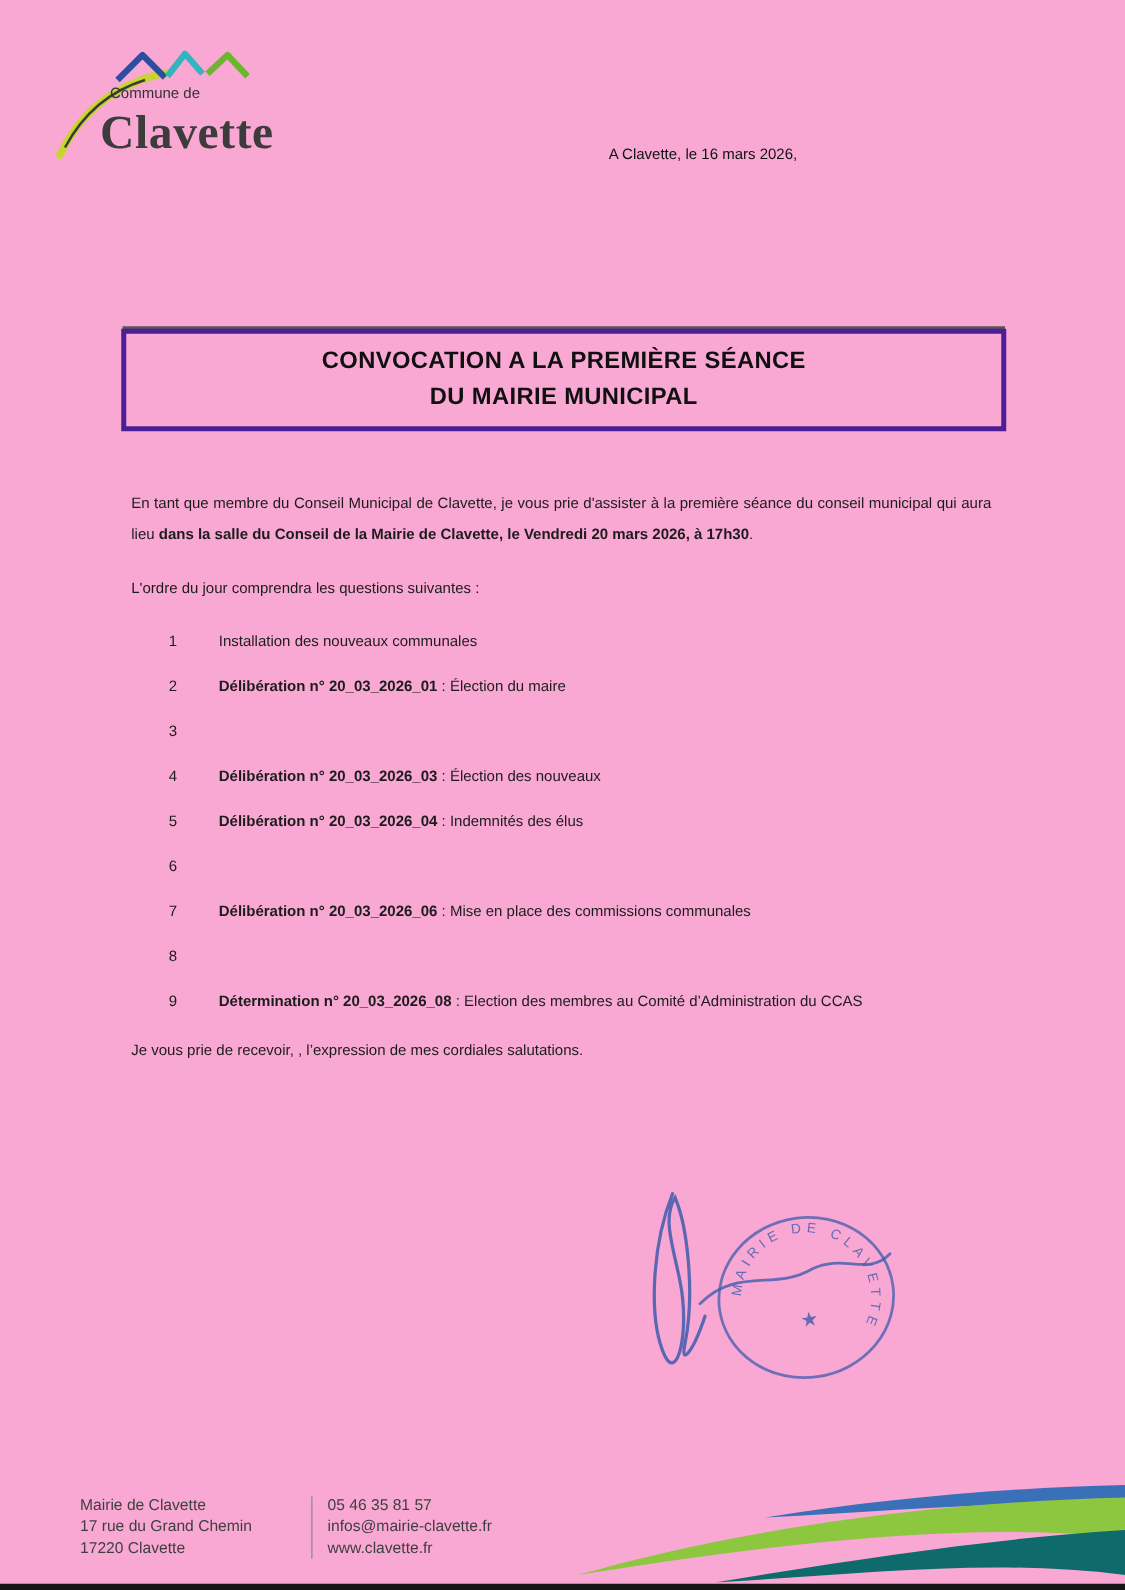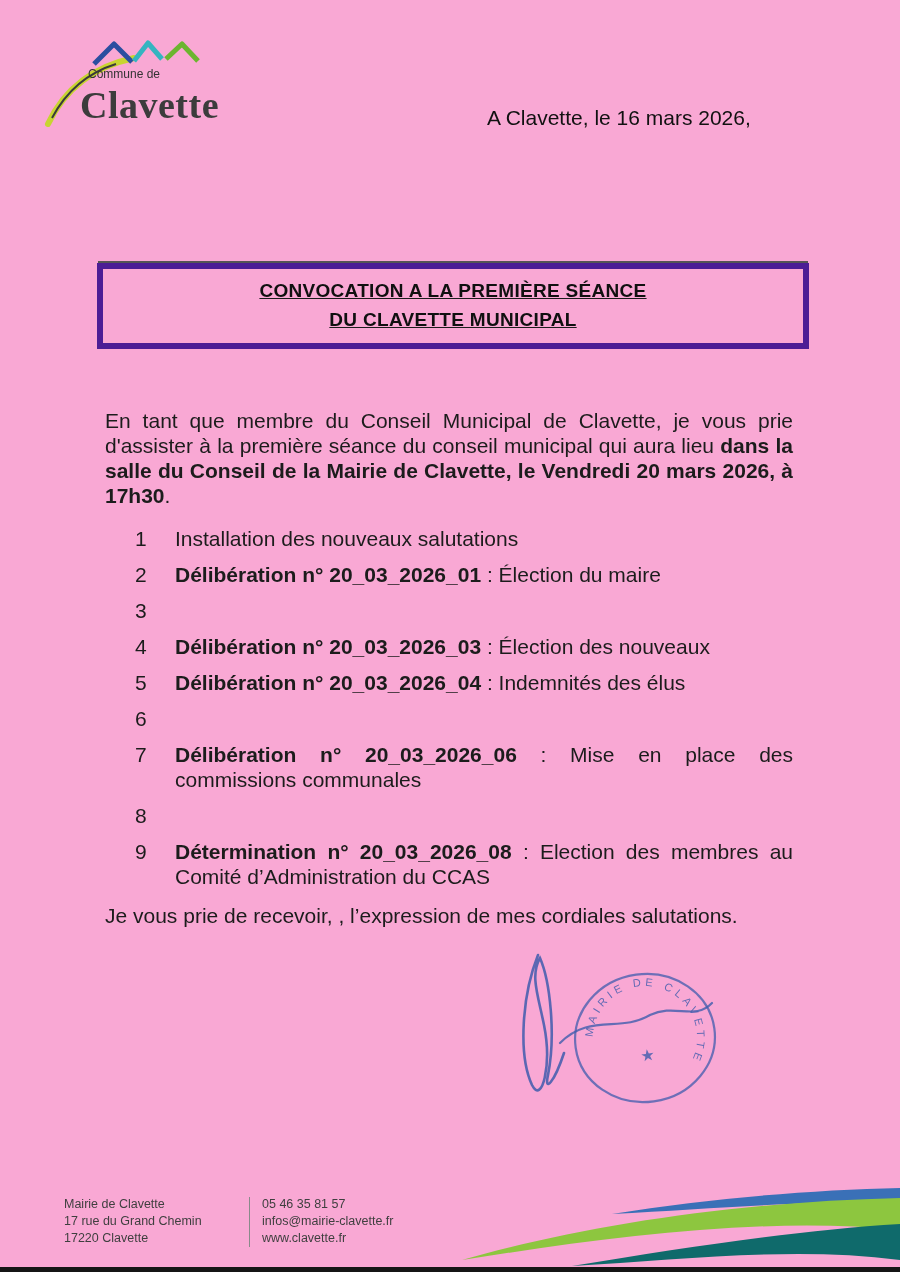--- a/index.html
+++ b/index.html
@@ -12,39 +12,38 @@
     font-family: "Liberation Sans", sans-serif;
     color: #1c1c1c;
     overflow: hidden;
   }
 
   
   .logo { position: absolute; left: 38px; top: 28px; width: 200px; height: 112px; }
 
   
   .date-line {
-    position: absolute; left: 487px; top: 106px;
-    font-size: 21px; color: #111;
+    position: absolute; left: 487px; top: 116px;
+    font-size: 12px; color: #111;
   }
 
   
   .title-box {
     position: absolute; left: 97px; top: 263px; width: 700px;
-    border: 6px solid #4c1d95;
+    border: 4px solid #4c1d95;
     padding: 7px 0 9px 0;
     text-align: center;
     box-shadow: 0 -3px 0 -1px #555;
-    text-decoration: underline;
   }
   .title-box .t-line {
     font-size: 19px; font-weight: bold; letter-spacing: 0.3px; line-height: 29px; color: #101010;
   }
 
   
-  .body-block { position: absolute; left: 105px; top: 408px; width: 688px; font-size: 21px; line-height: 25px; }
+  .body-block { position: absolute; left: 105px; top: 390px; width: 688px; font-size: 12px; line-height: 25px; }
   .intro { text-align: justify; margin: 0; }
   .agenda-intro { margin: 18px 0 0 0; }
   .agenda-list { margin-top: 18px; }
   .agenda-item { display: flex; margin-bottom: 11px; padding-left: 30px; }
   .agenda-item .num { width: 40px; flex: 0 0 40px; }
   .agenda-item .txt { flex: 1; text-align: justify; }
   .closing { margin: 14px 0 0 0; }
 
   
   .sig-block { position: absolute; left: 487px; top: 950px; font-size: 16px; line-height: 22px; }
@@ -73,31 +72,32 @@
     <path d="M96 33 L110 15 L124 31" fill="none" stroke-width="5" stroke-linejoin="round" stroke="#35b4c0"></path>
     <path d="M128 31 L144 16 L160 33" fill="none" stroke-width="5" stroke-linejoin="round" stroke="#6cb52f"></path>
     <text x="50" y="50" font-size="12" fill="#333333" font-family="Liberation Sans, sans-serif">Commune de</text>
     <text x="42" y="90" font-size="38" font-weight="bold" fill="#3c3c3c" font-family="Liberation Serif, serif" letter-spacing="0.5">Clavette</text>
   </svg>
 
   <div class="date-line">A Clavette, le 16 mars 2026,</div>
 
   <div class="title-box">
     <div class="t-line">CONVOCATION A LA PREMIÈRE SÉANCE</div>
-    <div class="t-line">DU CLAVETTE MUNICIPAL</div>
+    <div class="t-line">DU MAIRIE MUNICIPAL</div>
   </div>
 
   <div class="body-block">
     <p class="intro"><span>En tant que membre du Conseil Municipal de Clavette, je vous prie d'assister à la première séance du conseil municipal qui aura lieu </span><b>dans la salle du Conseil de la Mairie de Clavette, le Vendredi 20 mars 2026, à 17h30</b><span>.</span></p>
 
+    <p class="agenda-intro">L'ordre du jour comprendra les questions suivantes :</p>
 
     <div class="agenda-list">
       <div class="agenda-item">
         <span class="num">1</span>
-        <span class="txt"><b></b><span>Installation des nouveaux salutations</span></span>
+        <span class="txt"><b></b><span>Installation des nouveaux communales</span></span>
       </div>
       <div class="agenda-item">
         <span class="num">2</span>
         <span class="txt"><b>Délibération n° 20_03_2026_01</b><span> : Élection du maire</span></span>
       </div>
       <div class="agenda-item">
         <span class="num">3</span>
       </div>
       <div class="agenda-item">
         <span class="num">4</span>

